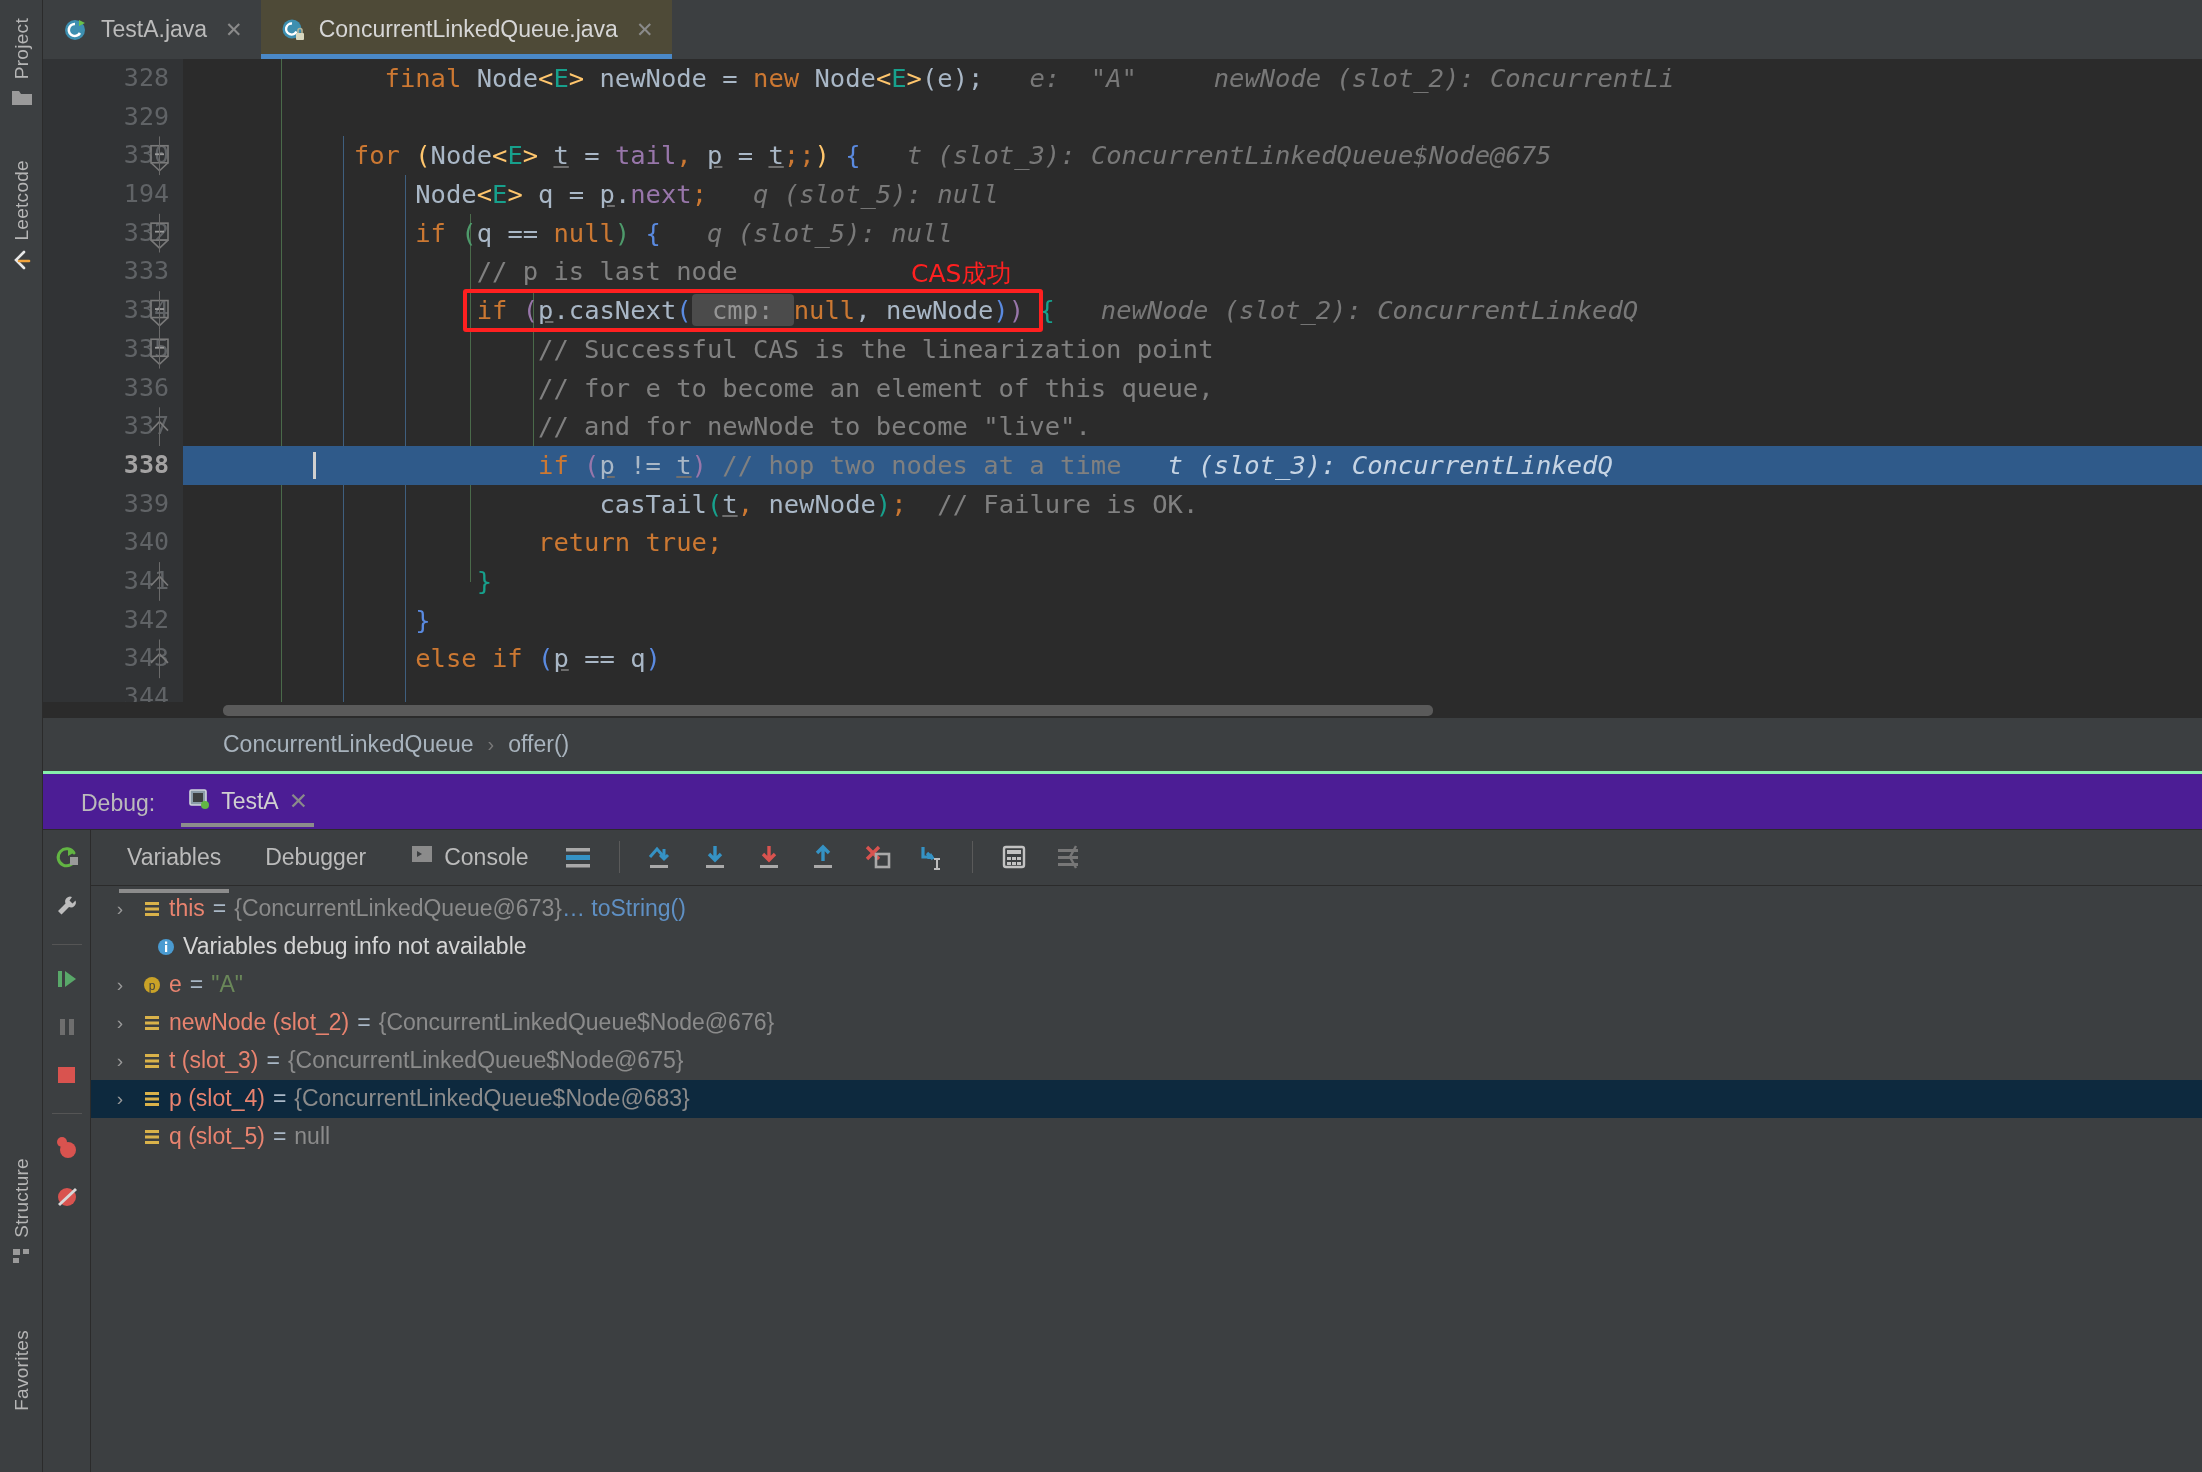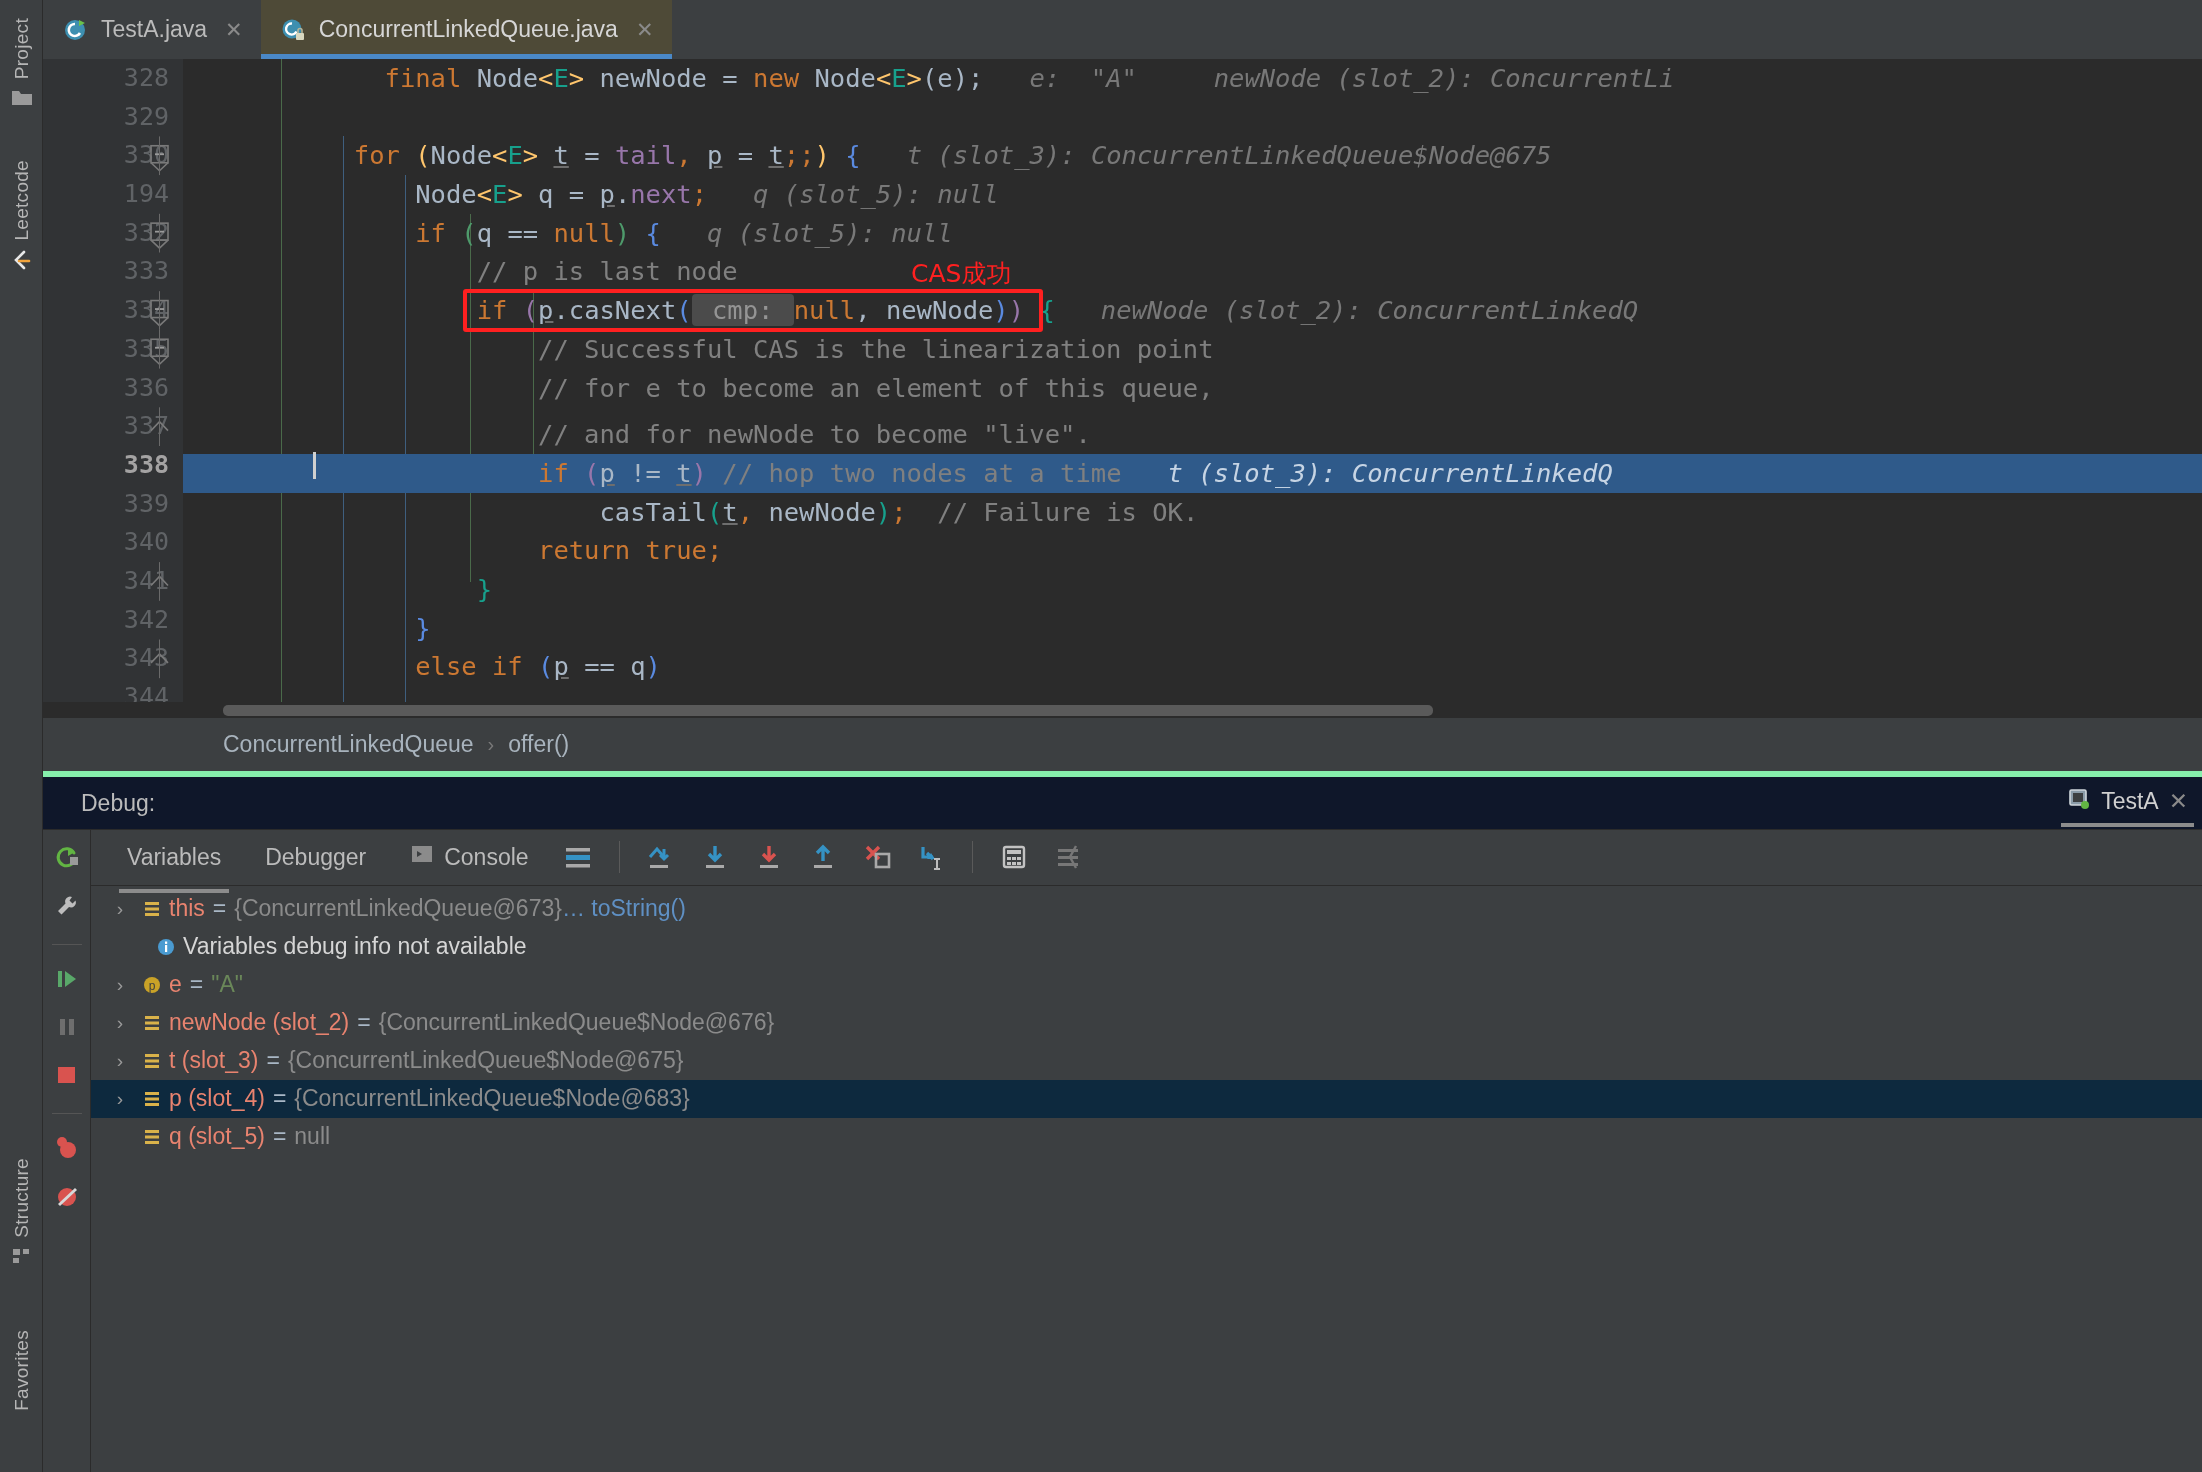--- a/index.html
+++ b/index.html
@@ -115,24 +115,23 @@
   
   .breadcrumb {
     height: 53px; flex: 0 0 53px; background: #3c3f41; display: flex;
     align-items: center; padding-left: 180px; gap: 14px;
     color: #a8b3bd; font-size: 23px;
   }
   .breadcrumb .sep { color: #7a7a7a; font-size: 20px; }
 
   
   .debug-header {
-    height: 58px; flex: 0 0 58px; background: #0f172a;
+    height: 58px; flex: 0 0 58px; background: #4c1d95;
     display: flex; align-items: flex-end; padding-left: 38px; gap: 18px;
-    border-top: 6px solid #86efac;
-    justify-content: space-between;
+    border-top: 3px solid #86efac;
   }
   .debug-label { color: #bbbbbb; font-size: 23px; padding-bottom: 12px; }
   .run-tab {
     display: flex; align-items: center; gap: 10px; padding: 0 14px 12px 14px;
     position: relative; color: #d0d0d0; font-size: 23px;
   }
   .run-tab::after {
     content:""; position:absolute; left:8px; right:8px; bottom:2px;
     height:4px; background:#8c8c8c;
   }
@@ -308,21 +307,21 @@
         <div id="code-lines">
             <div class="coderow" style="padding-left: 48px;"><span>          </span><span class="kw">final </span><span class="typ">Node</span><span class="gen">&lt;</span><span class="brk-t">E</span><span class="gen">&gt;</span><span class="typ"> newNode = </span><span class="kw">new </span><span class="typ">Node</span><span class="gen">&lt;</span><span class="brk-t">E</span><span class="gen">&gt;</span><span class="typ">(e);</span><span class="hint">   e:  "A"     newNode (slot_2): ConcurrentLi</span></div>
             <div class="coderow" style="padding-left: 48px;"></div>
             <div class="coderow" style="padding-left: 48px;"><span>        </span><span class="kw">for </span><span class="brk-y">(</span><span class="typ">Node</span><span class="gen">&lt;</span><span class="brk-t">E</span><span class="gen">&gt; </span><span class="ul">t</span><span class="typ"> = </span><span class="fld">tail</span><span class="kw">, </span><span class="ul">p</span><span class="typ"> = </span><span class="ul">t</span><span class="kw">;</span><span class="kw">;</span><span class="brk-y">)</span><span> </span><span class="brk-b">{</span><span class="hint">   t (slot_3): ConcurrentLinkedQueue$Node@675</span></div>
             <div class="coderow" style="padding-left: 48px;"><span>            </span><span class="typ">Node</span><span class="gen">&lt;</span><span class="brk-t">E</span><span class="gen">&gt; </span><span class="typ">q = </span><span class="ul">p</span><span class="typ">.</span><span class="fld">next</span><span class="kw">;</span><span class="hint">   q (slot_5): null</span></div>
             <div class="coderow" style="padding-left: 48px;"><span>            </span><span class="kw">if </span><span class="brk-g">(</span><span class="typ">q </span><span class="typ">== </span><span class="kw">null</span><span class="brk-g">)</span><span> </span><span class="brk-b">{</span><span class="hint">   q (slot_5): null</span></div>
             <div class="coderow" style="padding-left: 48px;"><span>                </span><span class="cmt">// p is last node</span></div>
             <div class="coderow" style="padding-left: 48px;"><span>                </span><span class="kw">if </span><span class="brk-p">(</span><span class="ul">p</span><span class="typ">.</span><span class="typ">casNext</span><span class="brk-b">(</span><span class="parmhint"> cmp: </span><span class="kw">null</span><span class="typ">, </span><span class="typ">newNode</span><span class="brk-b">)</span><span class="brk-p">)</span><span> </span><span class="brk-t">{</span><span class="hint">   newNode (slot_2): ConcurrentLinkedQ</span></div>
             <div class="coderow" style="padding-left: 48px;"><span>                    </span><span class="cmt">// Successful CAS is the linearization point</span></div>
             <div class="coderow" style="padding-left: 48px;"><span>                    </span><span class="cmt">// for e to become an element of this queue,</span></div>
-            <div class="coderow" style="padding-left: 48px; margin-top: 8px;"><span>                    </span><span class="cmt">// and for newNode to become "live".</span></div>
+            <div class="coderow" style="padding-left: 48px;"><span>                    </span><span class="cmt">// and for newNode to become "live".</span></div>
             <div class="coderow exec" style="padding-left: 48px;"><span>                    </span><span class="kw">if </span><span class="brk-p">(</span><span class="ul">p</span><span class="typ"> != </span><span class="ul">t</span><span class="brk-p">)</span><span> </span><span class="cmt">// hop two nodes at a time</span><span class="hint">   t (slot_3): ConcurrentLinkedQ</span></div>
             <div class="coderow" style="padding-left: 48px;"><span>                        </span><span class="typ">casTail</span><span class="brk-t">(</span><span class="ul">t</span><span class="kw">, </span><span class="typ">newNode</span><span class="brk-t">)</span><span class="kw">;</span><span>  </span><span class="cmt">// Failure is OK.</span></div>
             <div class="coderow" style="padding-left: 48px;"><span>                    </span><span class="kw">return </span><span class="kw">true</span><span class="kw">;</span></div>
             <div class="coderow" style="padding-left: 48px;"><span>                </span><span class="brk-t">}</span></div>
             <div class="coderow" style="padding-left: 48px;"><span>            </span><span class="brk-b">}</span></div>
             <div class="coderow" style="padding-left: 48px;"><span>            </span><span class="kw">else if </span><span class="brk-b">(</span><span class="ul">p</span><span class="typ"> == </span><span class="typ">q</span><span class="brk-b">)</span></div>
           </div>
 
         <div class="caret" style="top: 393px; height: 26.7px; left: 130px;"></div>
 

